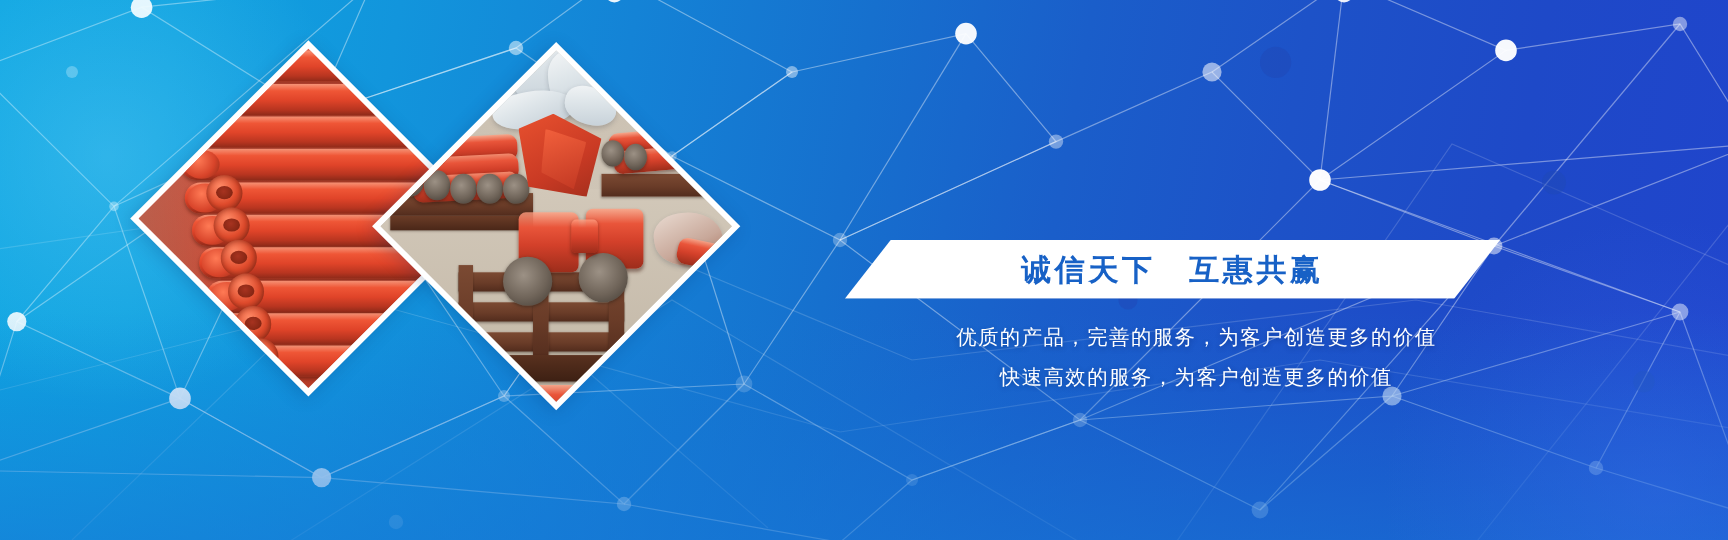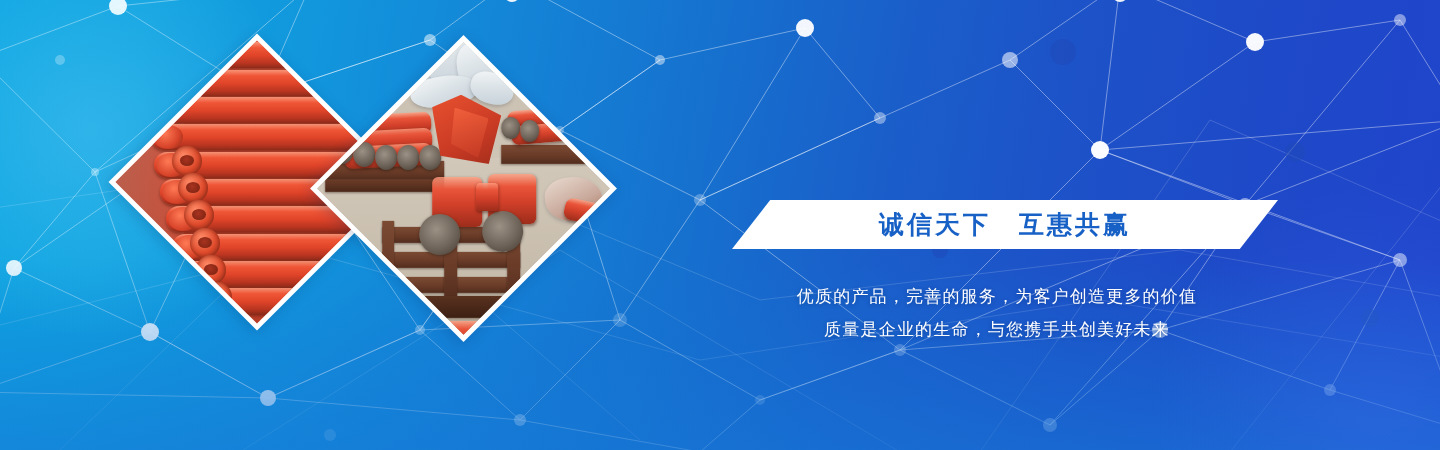--- a/index.html
+++ b/index.html
@@ -183,21 +183,21 @@
     color: #ffffff;
     white-space: nowrap;
     text-shadow:
        1px 1px 0 rgba(190,225,250,0.95),
       -1px -1px 0 rgba(190,225,250,0.75),
        0 2px 6px rgba(8,40,110,0.45);
   }
 
   #ribbon {
     position: absolute;
-    left: 732px;
+    left: 704px;
     top: 200px;
     width: 546px;
     height: 49px;
   }
   #ribbon .shape {
     position: absolute;
     inset: 0;
     background: #ffffff;
     clip-path: polygon(7.0% 0%, 100% 0%, 93.0% 100%, 0% 100%);
     box-shadow: 0 2px 8px rgba(5,35,100,0.22);
@@ -211,21 +211,21 @@
     font-size: 25px;
     font-weight: bold;
     letter-spacing: 3px;
     color: #1761C6;
     white-space: pre;
   }
 
   #subtitle {
     position: absolute;
     left: 717px;
-    top: 280px;
+    top: 266px;
     width: 560px;
     text-align: center;
   }
   #subtitle .line {
     font-size: 17px;
     line-height: 33px;
     letter-spacing: 1.2px;
     color: #ffffff;
     white-space: nowrap;
     text-shadow: 0 1px 4px rgba(5,35,100,0.45);
@@ -427,16 +427,16 @@
   </div>
 
 
   <div id="ribbon">
     <div class="shape"></div>
     <div class="label">诚信天下　互惠共赢</div>
   </div>
 
   <div id="subtitle">
     <div class="line">优质的产品，完善的服务，为客户创造更多的价值</div>
-    <div class="line">质量是企业的生命，与您携手共创美好未来</div>
+    <div class="line">快速高效的服务，为客户创造更多的价值</div>
   </div>
 
 </div>
 
 </body></html>

